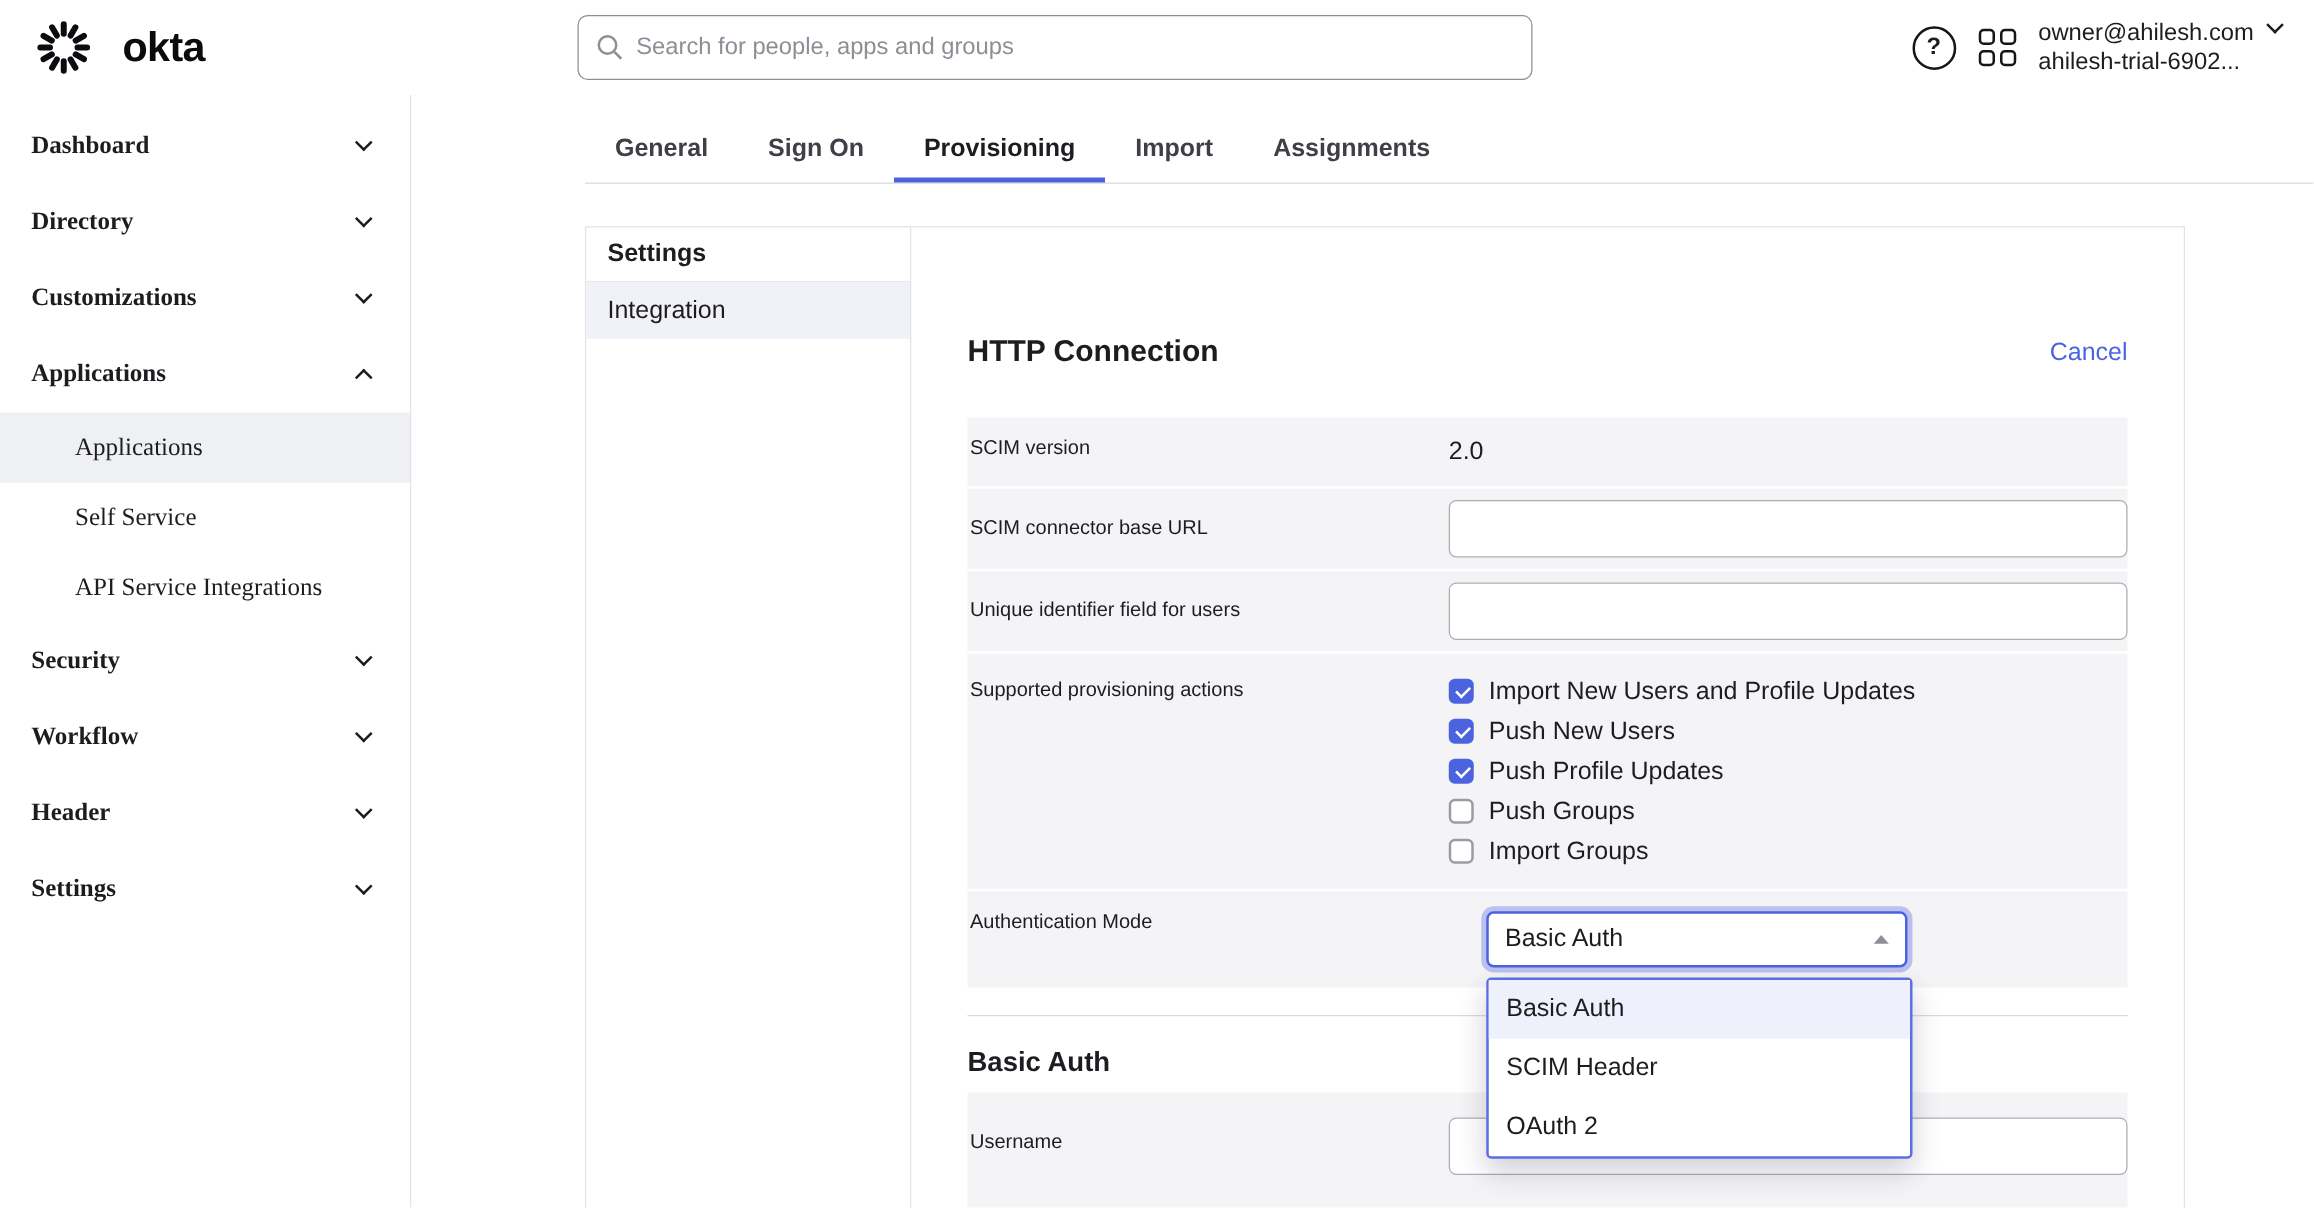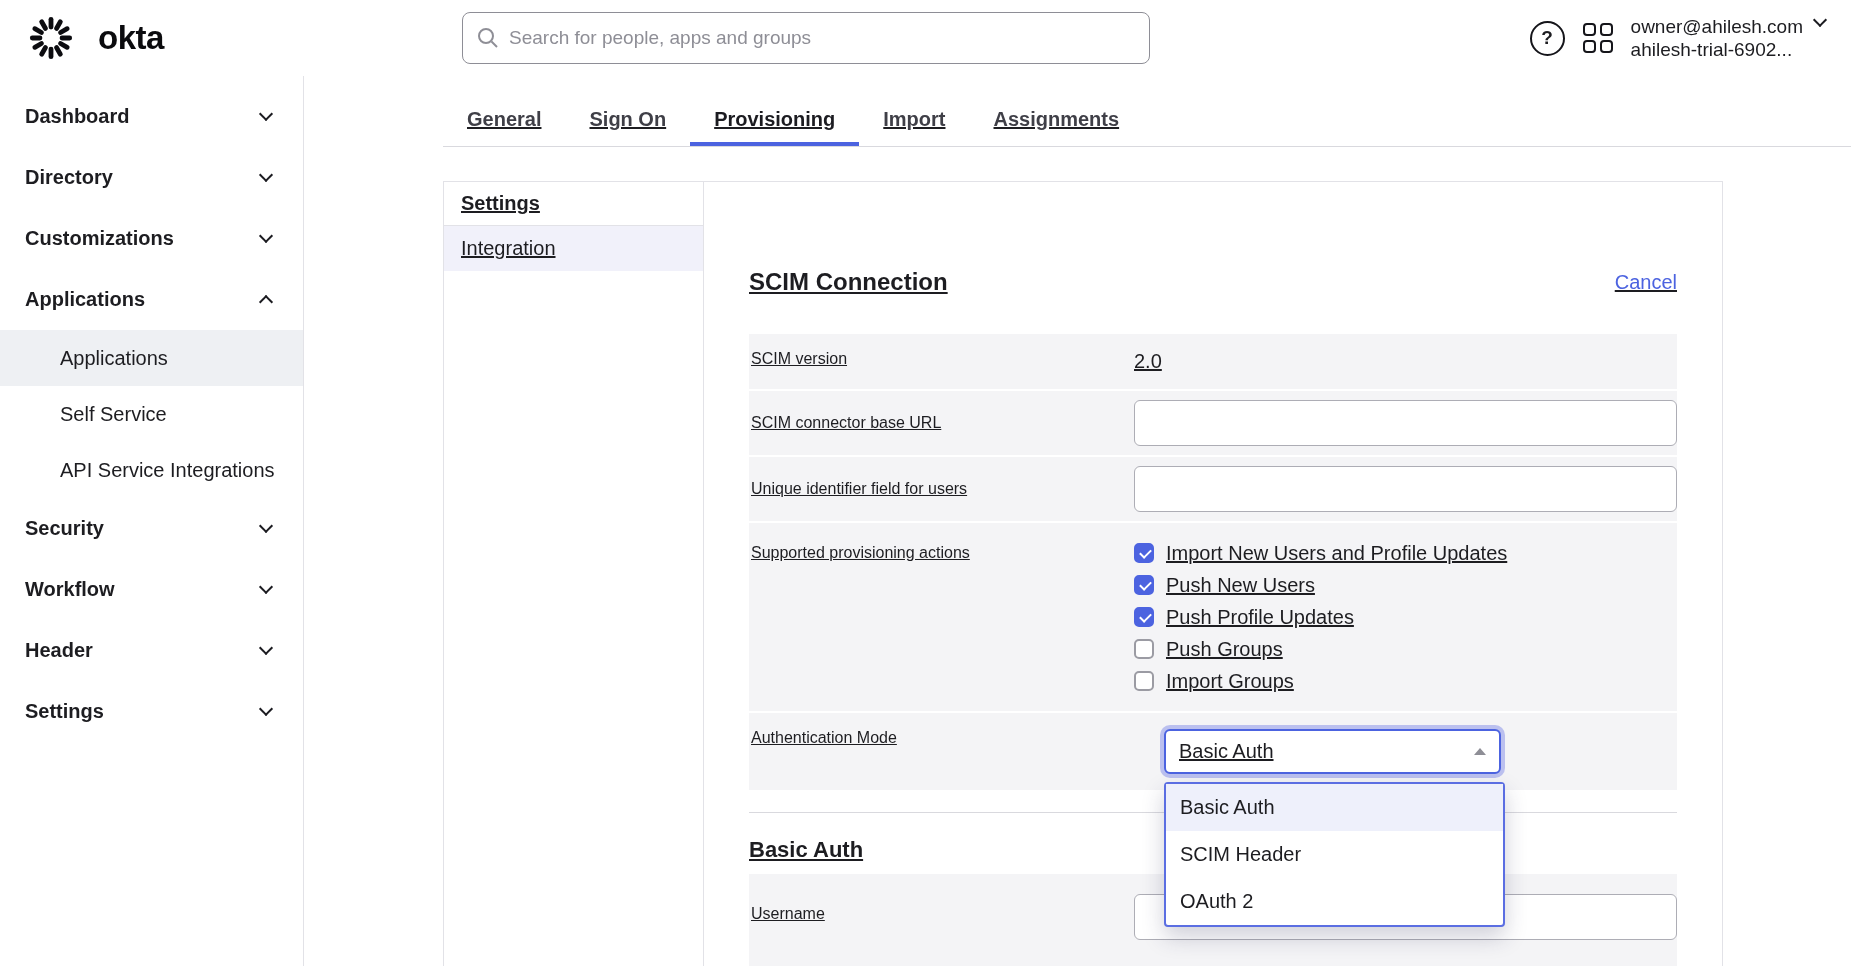--- a/index.html
+++ b/index.html
@@ -3,45 +3,45 @@
 <meta charset="utf-8">
 <style>
   * { margin:0; padding:0; box-sizing:border-box; }
   html,body { width:1851px; height:966px; overflow:hidden; background:#fff;
     font-family:"Liberation Sans", sans-serif; color:#1d1d21; }
 
   
   .topbar { height:76px; display:flex; align-items:center; padding:0 26px 0 28px; background:#fff; }
   .brand { display:flex; align-items:center; gap:24px; width:434px; flex-shrink:0; }
   .brand-word { font-size:33px; font-weight:bold; letter-spacing:-0.5px; color:#0b0b0e; }
-  .searchwrap { position:relative; width:688px; flex-shrink:0; }
+  .searchwrap { position:relative; width:764px; flex-shrink:0; }
   .search { width:100%; height:52px; border:1px solid #8e8e96; border-radius:8px;
     padding:0 16px 0 46px; font:inherit; font-size:19px; color:#1d1d21; background:#fff; }
   .search::placeholder { color:#8e8e96; }
   .search-ic { position:absolute; left:14px; top:14px; }
   .top-right { margin-left:auto; display:flex; align-items:center; gap:18px; }
   .help { width:35px; height:35px; border:2.5px solid #15151a; border-radius:50%;
     display:flex; align-items:center; justify-content:center; font-weight:bold; font-size:19px; }
   .gridicon { display:grid; grid-template-columns:13px 13px; gap:4px; }
   .gridicon span { width:13px; height:13px; border:2.5px solid #15151a; border-radius:4px; display:block; }
   .account { font-size:19px; line-height:23px; display:flex; align-items:flex-start; gap:12px; }
   .chev { display:inline-block; width:10px; height:10px; border-right:2.5px solid #1b1b20;
     border-bottom:2.5px solid #1b1b20; transform:rotate(45deg); }
   .chev.up { transform:rotate(-135deg); }
 
   
   .layout { display:flex; height:890px; }
-  .sidebar { width:304px; flex-shrink:0; border-right:1px solid #e2e2e7; padding-top:10px; }
+  .sidebar { width:329px; flex-shrink:0; border-right:1px solid #e2e2e7; padding-top:10px;font-family:Liberation Serif, serif; }
   .nav-item { height:61px; display:flex; align-items:center; justify-content:space-between;
     padding:0 32px 0 25px; font-size:20px; font-weight:bold; cursor:pointer; }
   .nav-item .chev { margin-top:-5px; }
   .nav-item .chev.up { margin-top:5px; }
   .sub-item { height:56px; display:flex; align-items:center; padding-left:60px; font-size:20px; cursor:pointer; }
   .sub-item.selected { background:#eef0f3; }
-  .main { flex:1; min-width:0;text-decoration:underline; }
+  .main { flex:1; min-width:0; }
 
   
   .tabbar { display:flex; margin:18px 0 0 139px; border-bottom:1px solid #d9d9de; }
   .tab { padding:14px 24px 15px; font-size:20px; font-weight:bold; color:#3f3f47; cursor:pointer; }
   .tab.active { color:#1c1c21; box-shadow:inset 0 -4px 0 #4c63e0; }
 
   
   .panel { margin:34px 0 0 139px; width:1280px; height:790px; border:1px solid #e2e2e7;
     display:flex; background:#fff; overflow:hidden; }
   .subnav { width:260px; flex-shrink:0; border-right:1px solid #e2e2e7; }
@@ -193,21 +193,21 @@
     </div>
 
     <div class="panel">
       <aside class="subnav">
         <div class="subnav-header">Settings</div>
         <div class="subnav-item selected">Integration</div>
       </aside>
 
       <section class="form">
         <div class="form-head">
-          <div class="form-title">SCIM Connection</div>
+          <div class="form-title">HTTP Connection</div>
           <a class="cancel-link">Cancel</a>
         </div>
 
         <div class="rows">
           <div class="row r-version">
             <div class="row-label">SCIM version</div>
             <div class="row-control">2.0</div>
           </div>
 
           <div class="row r-input">

